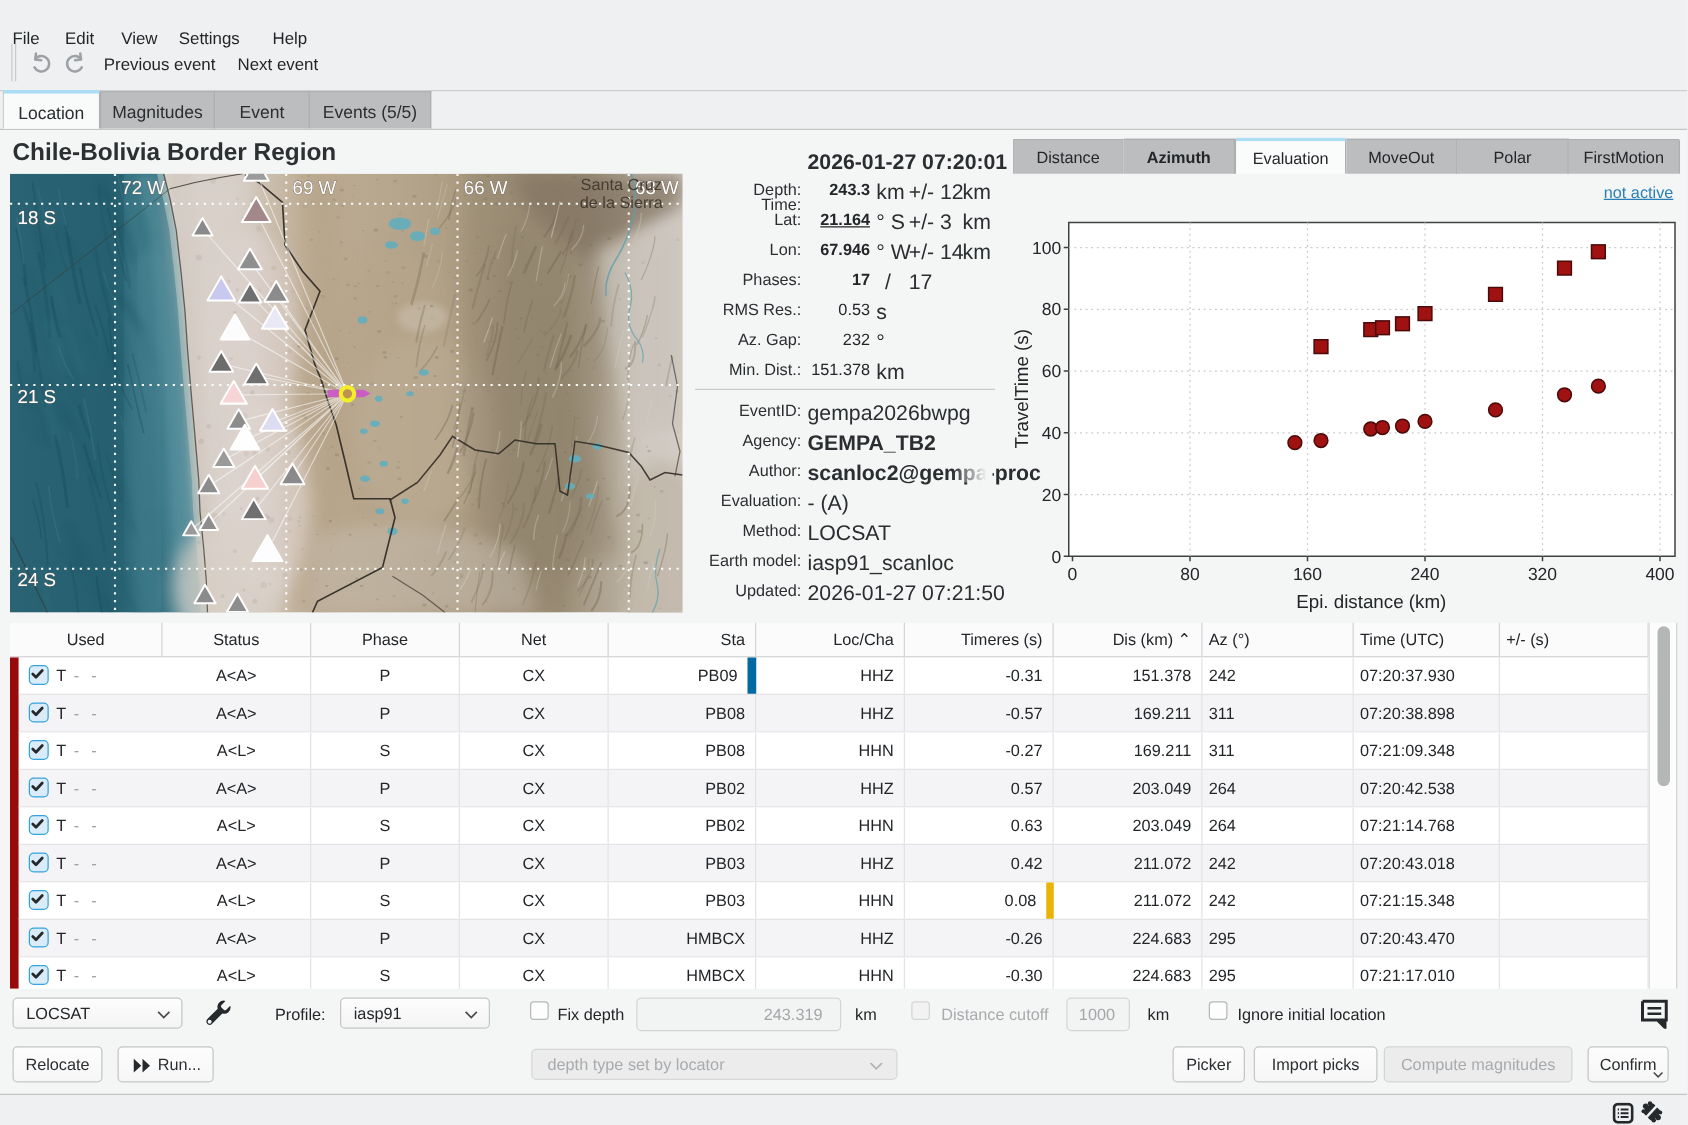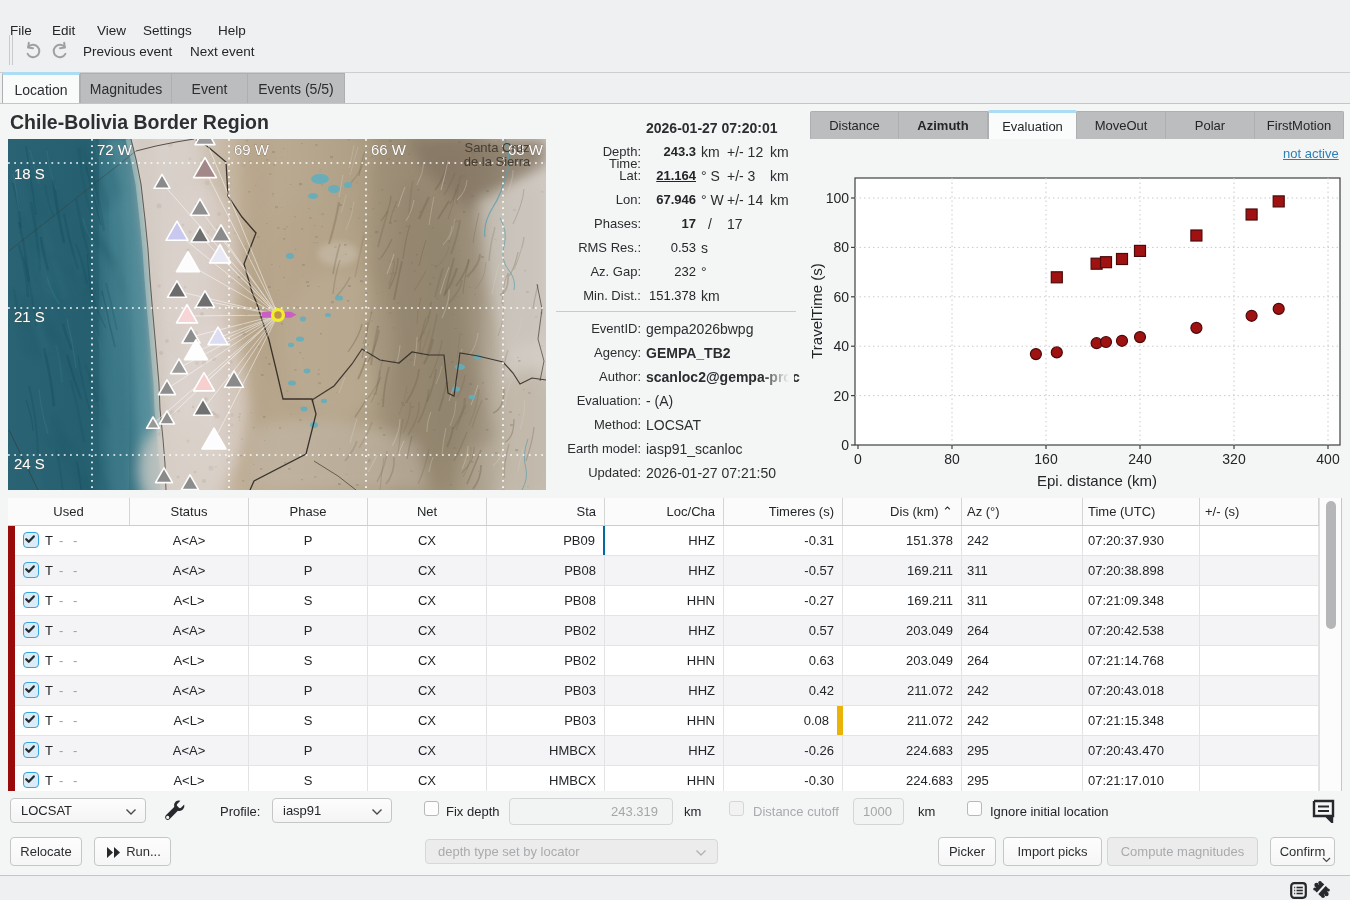--- a/index.html
+++ b/index.html
@@ -8,21 +8,21 @@
 .menuitem{position:absolute;top:7px;font-size:13.5px;}
 .toolbar{left:0;top:30px;width:1350px;height:42px;}
 .tabbar{left:0;top:72px;width:1350px;height:32px;border-top:1px solid #cdced0;}
 .tab{position:absolute;top:0;height:31px;background:#bcbdbe;border:1px solid #aeafb0;border-bottom:none;
   text-align:center;line-height:30px;font-size:14px;color:#2b2e31;box-sizing:border-box;}
 .tab.active{background:#f9fafa;border-top:3px solid #abddf5;border-radius:2px 2px 0 0;z-index:3;}
 .pane{left:0;top:103px;width:1350px;height:773px;background:#f4f5f5;border-top:1px solid #c4c5c6;border-bottom:1px solid #c4c5c6;box-sizing:border-box;}
 .title{left:10px;top:111px;font-size:19.5px;font-weight:bold;color:#2d3033;letter-spacing:0px;}
 
 .ilabel{position:absolute;width:100px;text-align:right;font-size:13px;color:#2b2e31;}
-.ival{position:absolute;font-size:14px;color:#2b2e31;}
+.ival{position:absolute;font-size:17px;color:#2b2e31;}
 .b{font-weight:bold;}
 .num{position:absolute;text-align:right;font-size:13px;}
 
 .ptab{position:absolute;top:0;height:28px;background:#bcbdbe;border:1px solid #aeafb0;border-bottom:none;border-left:none;text-align:center;line-height:27px;font-size:13px;box-sizing:border-box;}
 .ptab.active{background:#fafbfb;border-top:3px solid #abddf5;border-radius:2px 2px 0 0;}
 .link{color:#2980b9;text-decoration:underline;}
 
 .btn{position:absolute;background:linear-gradient(#fdfdfd,#f6f6f6);border:1px solid #c4c6c7;border-radius:4px;
   font-size:13px;color:#2b2e31;text-align:center;box-sizing:border-box;}
 .btn.dis{color:#a8abad;background:#ececed;border-color:#d4d5d6;}
@@ -912,21 +912,21 @@
           <svg width="12" height="12" viewBox="0 0 12 12" style="position:absolute;left:0px;top:0px;">
             <path d="M2.2 6.2 L4.8 8.8 L9.8 3.4" fill="none" stroke="#26292c" stroke-width="2.2" stroke-linecap="round" stroke-linejoin="round"></path>
           </svg>
         </div>
 <span style="position:absolute;left:30px;top:0;height:29px;line-height:29px;">T</span>
 <span style="position:absolute;left:44px;top:0;height:29px;line-height:29px;color:#9b9ea0;">-</span>
 <span style="position:absolute;left:58px;top:0;height:29px;line-height:29px;color:#9b9ea0;">-</span>
 <div style="position:absolute;left:115px;top:0;width:119px;height:29px;line-height:29px;border-right:1px solid #e2e3e5;box-sizing:border-box;overflow:hidden;text-align:center;">A&lt;A&gt;</div>
 <div style="position:absolute;left:234px;top:0;width:119px;height:29px;line-height:29px;border-right:1px solid #e2e3e5;box-sizing:border-box;overflow:hidden;text-align:center;">P</div>
 <div style="position:absolute;left:353px;top:0;width:119px;height:29px;line-height:29px;border-right:1px solid #e2e3e5;box-sizing:border-box;overflow:hidden;text-align:center;">CX</div>
-<div style="position:absolute;left:472px;top:0;width:118px;height:29px;line-height:29px;border-right:2px solid #0369a1;box-sizing:border-box;overflow:hidden;text-align:right;padding-right:8px;">PB09</div>
+<div style="position:absolute;left:472px;top:0;width:118px;height:29px;line-height:29px;border-right:7px solid #0369a1;box-sizing:border-box;overflow:hidden;text-align:right;padding-right:8px;">PB09</div>
 <div style="position:absolute;left:590px;top:0;width:119px;height:29px;line-height:29px;border-right:1px solid #e2e3e5;box-sizing:border-box;overflow:hidden;text-align:right;padding-right:8px;">HHZ</div>
 <div style="position:absolute;left:709px;top:0;width:119px;height:29px;line-height:29px;border-right:1px solid #e2e3e5;box-sizing:border-box;overflow:hidden;text-align:right;padding-right:8px;">-0.31</div>
 <div style="position:absolute;left:828px;top:0;width:119px;height:29px;line-height:29px;border-right:1px solid #e2e3e5;box-sizing:border-box;overflow:hidden;text-align:right;padding-right:8px;">151.378</div>
 <div style="position:absolute;left:947px;top:0;width:121px;height:29px;line-height:29px;border-right:1px solid #e2e3e5;box-sizing:border-box;overflow:hidden;text-align:left;padding-left:5px;">242</div>
 <div style="position:absolute;left:1068px;top:0;width:117px;height:29px;line-height:29px;border-right:1px solid #e2e3e5;box-sizing:border-box;overflow:hidden;text-align:left;padding-left:5px;">07:20:37.930</div>
 <div style="position:absolute;left:1185px;top:0;width:119px;height:29px;line-height:29px;border-right:1px solid #e2e3e5;box-sizing:border-box;overflow:hidden;text-align:left;padding-left:5px;"></div>
 </div>
 <div style="position:absolute;left:7px;top:58px;width:1304px;height:30px;background:#f4f4f6;border-bottom:1px solid #e3e4e6;box-sizing:border-box;">
 <div style="position:absolute;left:8px;top:6px;width:15.5px;height:15.5px;border:1.5px solid #35a3de;border-radius:4px;background:#d9ecf8;box-sizing:border-box;">
           <svg width="12" height="12" viewBox="0 0 12 12" style="position:absolute;left:0px;top:0px;">

